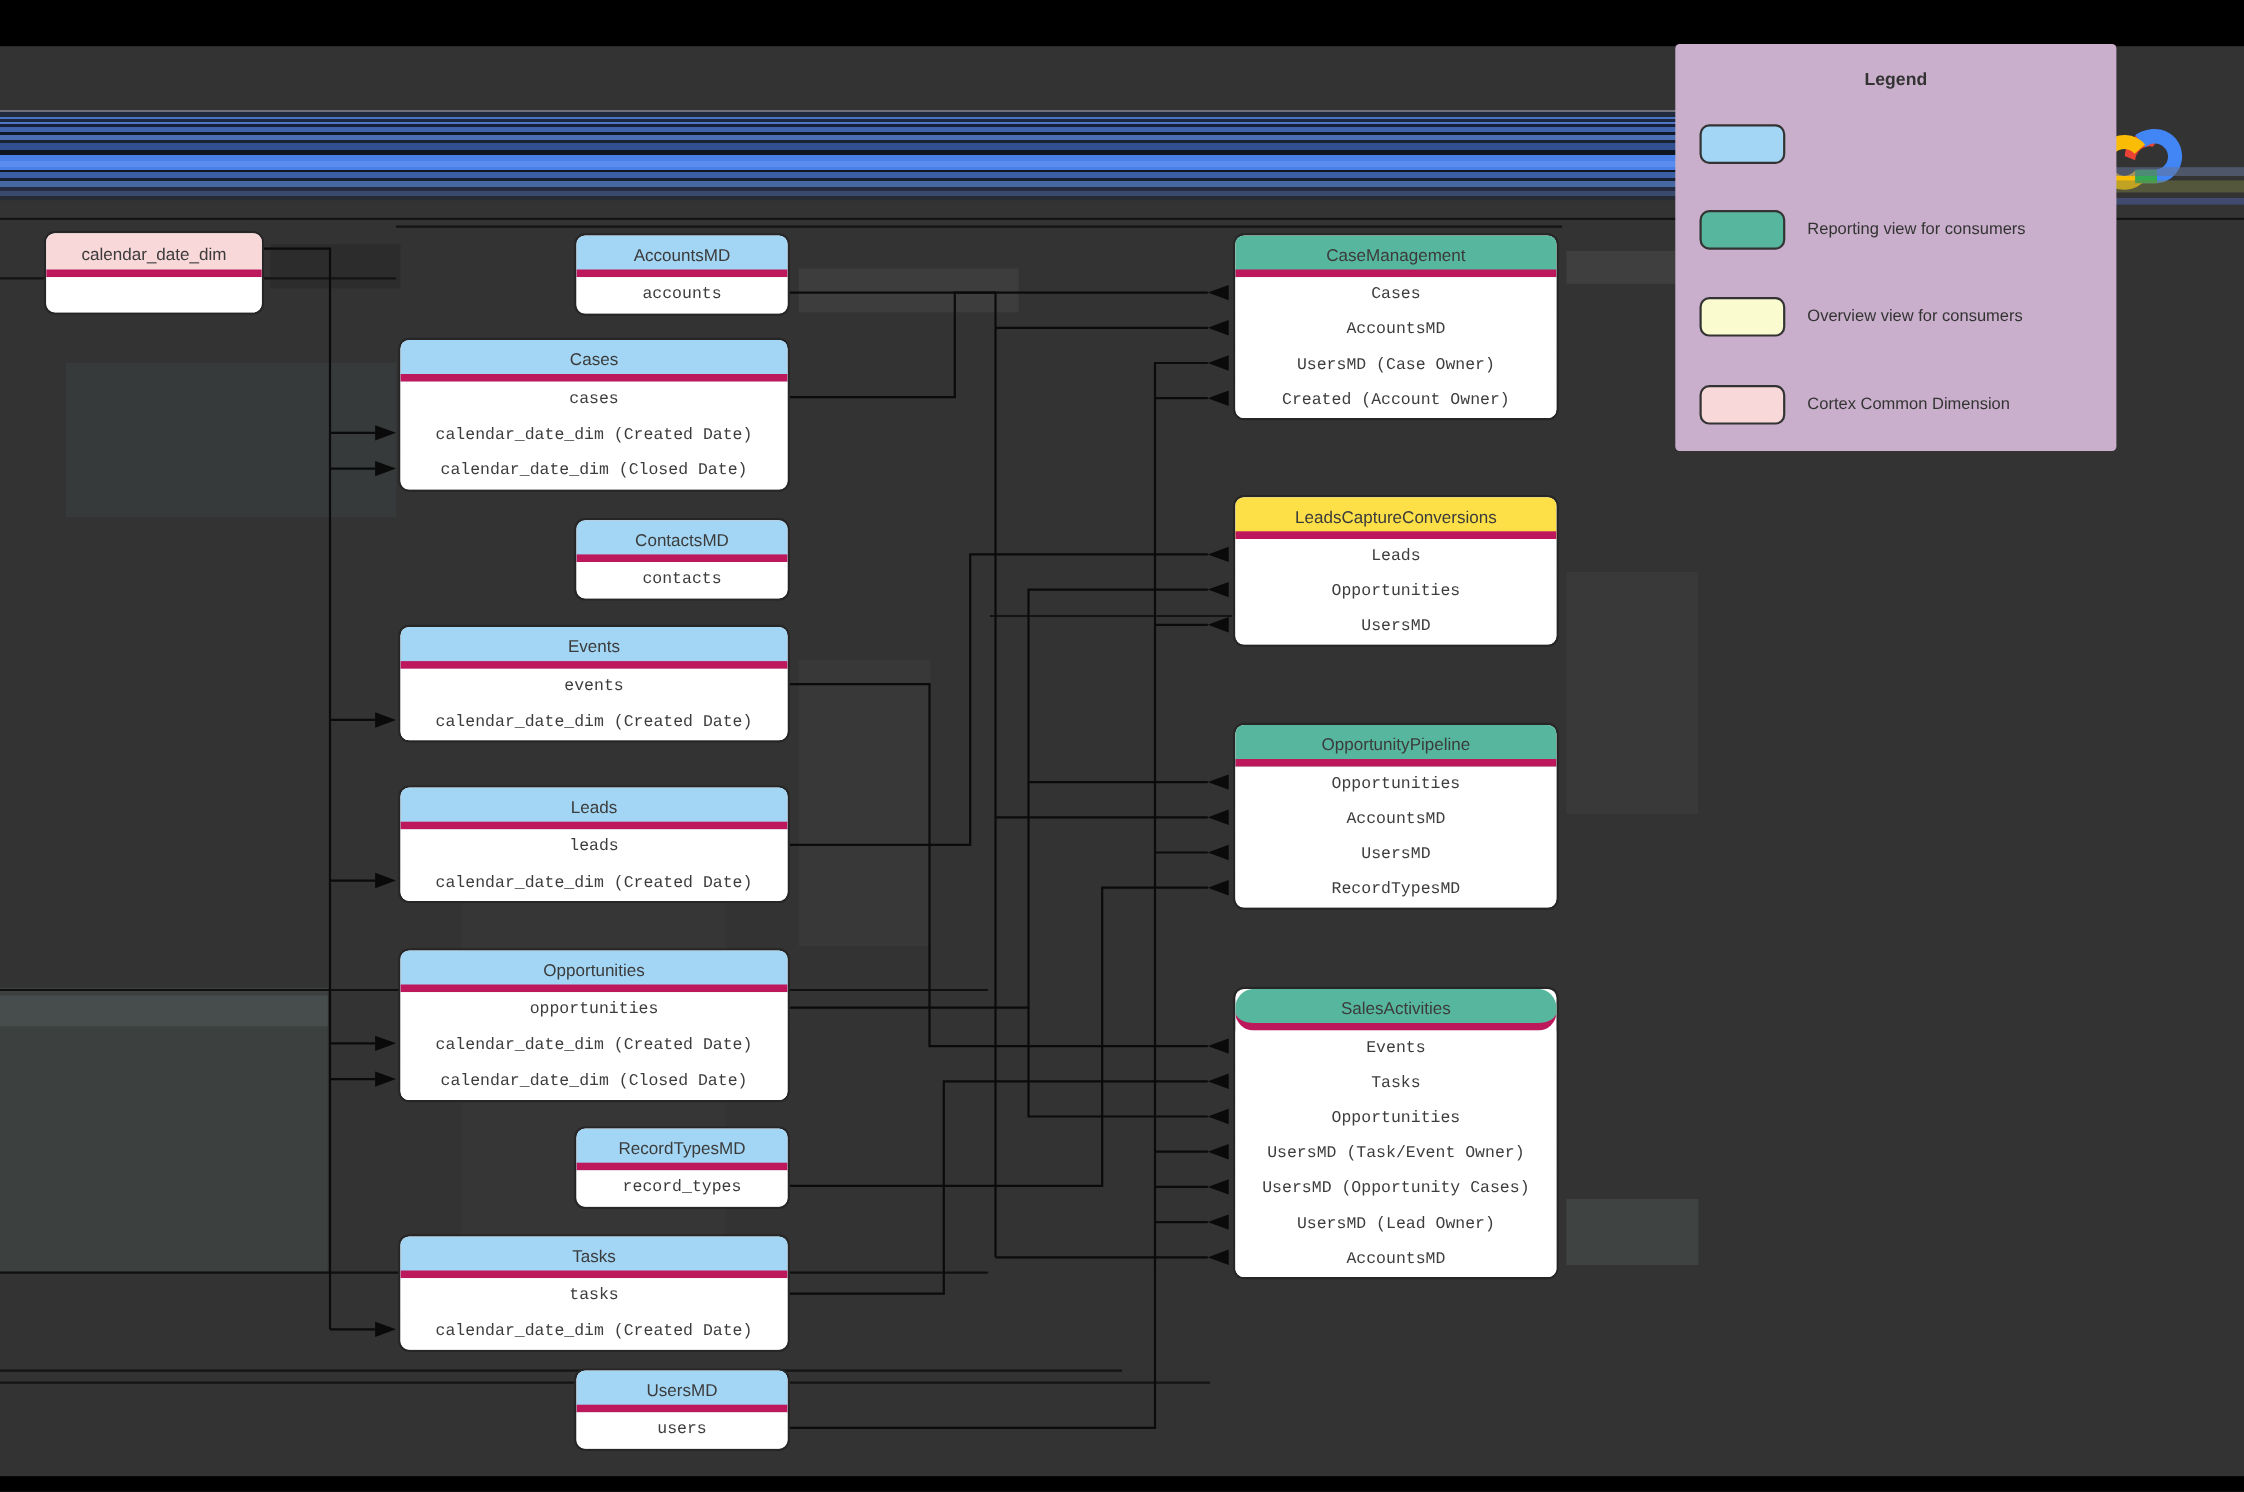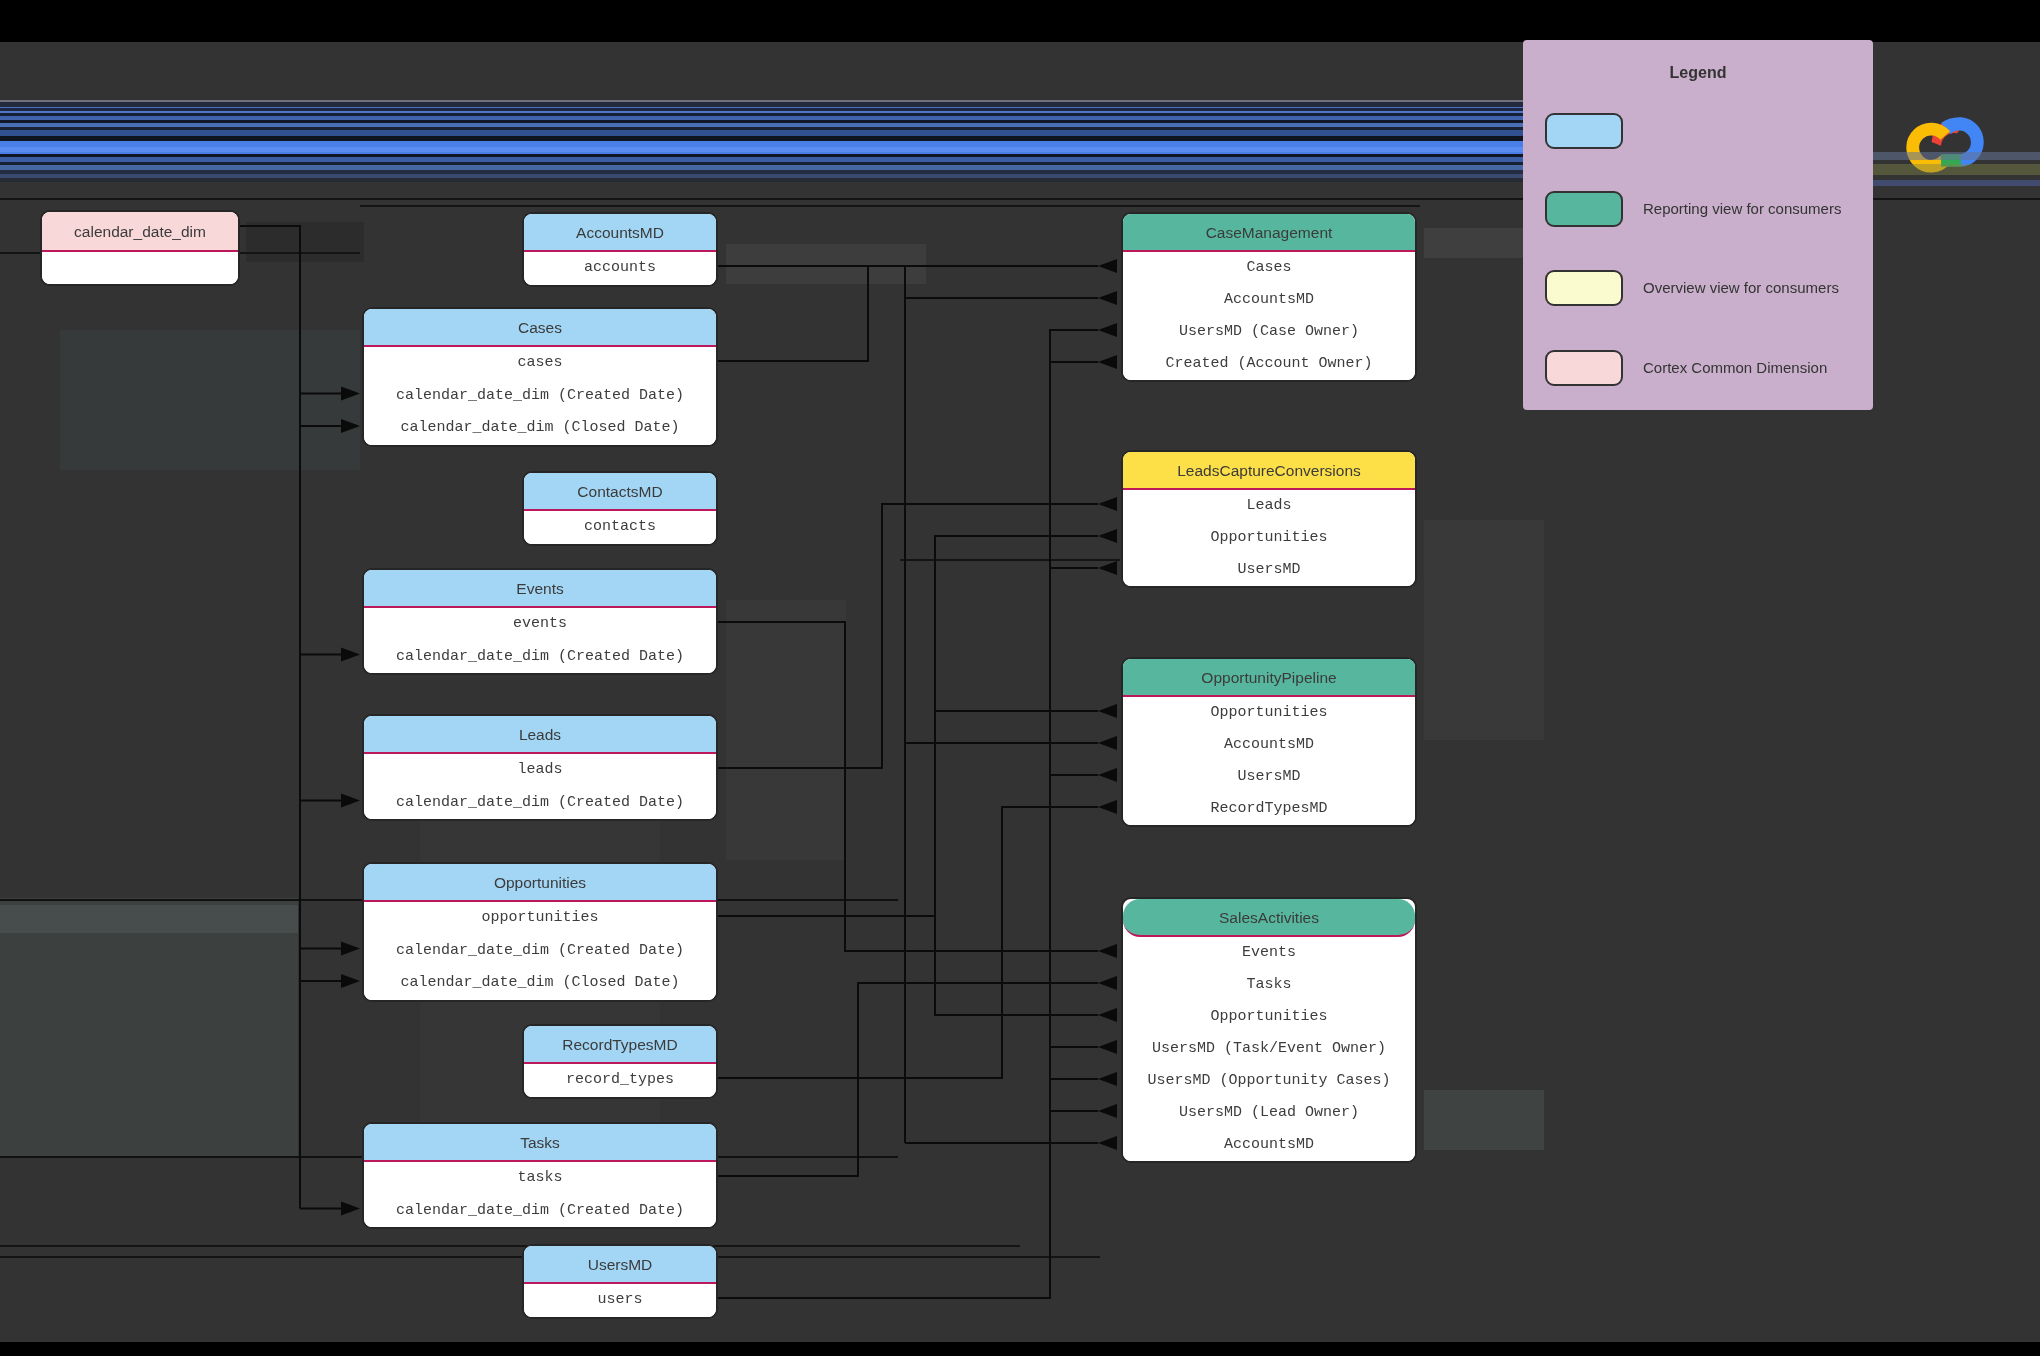--- a/index.html
+++ b/index.html
@@ -20,26 +20,26 @@
       #101722 66%,#101722 69%,#3a5fa5 69%,#3a5fa5 75%,#182033 75%,#182033 79%,
       #44689f 79%,#44689f 85%,#232c40 85%,#232c40 90%,#394a6e 90%,#394a6e 95%,
       #262a33 95%,#262a33 100%);
   }
   .logo-streak{position:absolute;z-index:3;}
   .artifact{position:absolute;z-index:0;}
   .wires{position:absolute;left:0;top:0;z-index:1;}
   .tbl{position:absolute;z-index:2;border:2px solid #262626;border-radius:10px;overflow:hidden;
        background:#fff;box-sizing:border-box;}
   .tbl-h{height:38px;line-height:38px;text-align:center;font-size:15.5px;color:#3b3b3b;
-         border-bottom:2px solid #be185d;box-sizing:border-box;}
+         border-bottom:7px solid #be185d;box-sizing:border-box;}
   .dim .tbl-h{height:40px;line-height:40px;}
   .row{height:32.5px;line-height:32.5px;text-align:center;font-size:15px;color:#3d3d3d;background:#fff;font-family:Liberation Mono, monospace;}
   .view .row{height:32px;line-height:32px;}
   .dim-body{height:32px;background:#fff;}
-  .legend{position:absolute;left:1523px;top:40px;width:350px;height:370px;background:#c9afcb;
+  .legend{position:absolute;left:1523px;top:40px;width:401px;height:370px;background:#c9afcb;
           border-radius:4px;z-index:5;}
   .legend-title{position:absolute;left:0;top:24px;width:100%;text-align:center;font-size:16px;
                 font-weight:bold;color:#333;}
   .legend-swatch{position:absolute;left:22px;width:78px;height:36px;border:2px solid #333;
                  border-radius:9px;box-sizing:border-box;}
   .legend-label{position:absolute;left:120px;width:205px;height:56px;display:flex;align-items:center;
                 font-size:15px;color:#333;line-height:1.25;}
   .gcp-logo{position:absolute;left:1903px;top:100px;width:95px;height:80px;z-index:2;}
 </style>
 </head>

